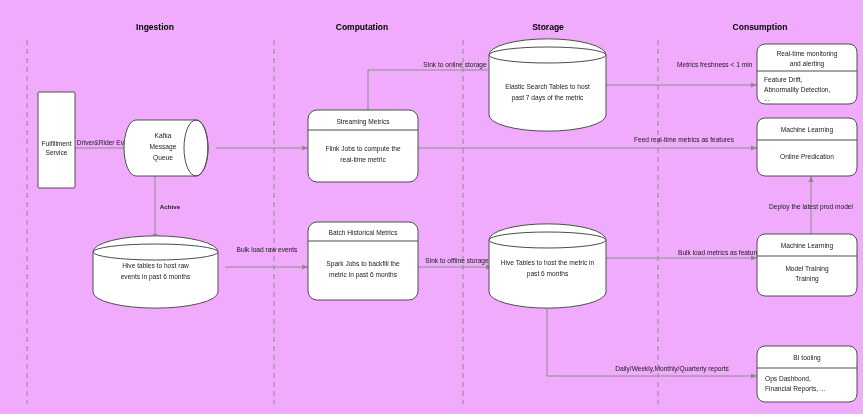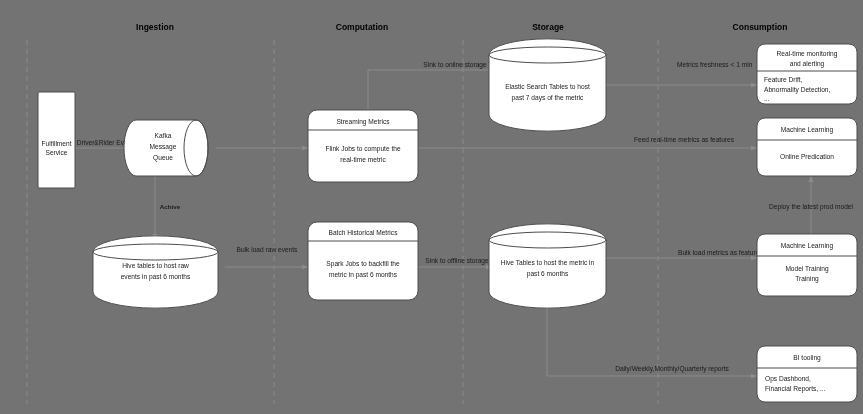--- a/index.html
+++ b/index.html
@@ -1,18 +1,18 @@
 <!DOCTYPE html>
 <html><head>
 <meta charset="utf-8">
 <style>
   html,body{margin:0;padding:0;background:#ffffff;}
   body{width:863px;height:414px;overflow:hidden;
        font-family:"Liberation Sans","DejaVu Sans",sans-serif;}
-  #canvas{position:relative;width:863px;height:414px;background:#737373;}
+  #canvas{position:relative;width:863px;height:414px;background:#f0abfc;}
   svg{display:block;}
   .colhdr{font-size:8.5px;font-weight:bold;fill:#000;}
   .nodetext{font-size:6.6px;fill:#1a1a1a;}
   .edgelbl{font-size:6.6px;fill:#1a1a1a;}
   .edgelbl-b{font-size:6.2px;fill:#1a1a1a;font-weight:bold;}
   .shape{fill:#ffffff;stroke:#4d4d4d;stroke-width:1;}
   .shape-top{fill:#ffffff;stroke:#4d4d4d;stroke-width:1;}
   .divider{stroke:#8c8c8c;stroke-width:1;stroke-dasharray:5 4;fill:none;}
   .conn{stroke:#8c8c8c;stroke-width:1;fill:none;}
   .cylline{fill:none;stroke:#4d4d4d;stroke-width:1;}

